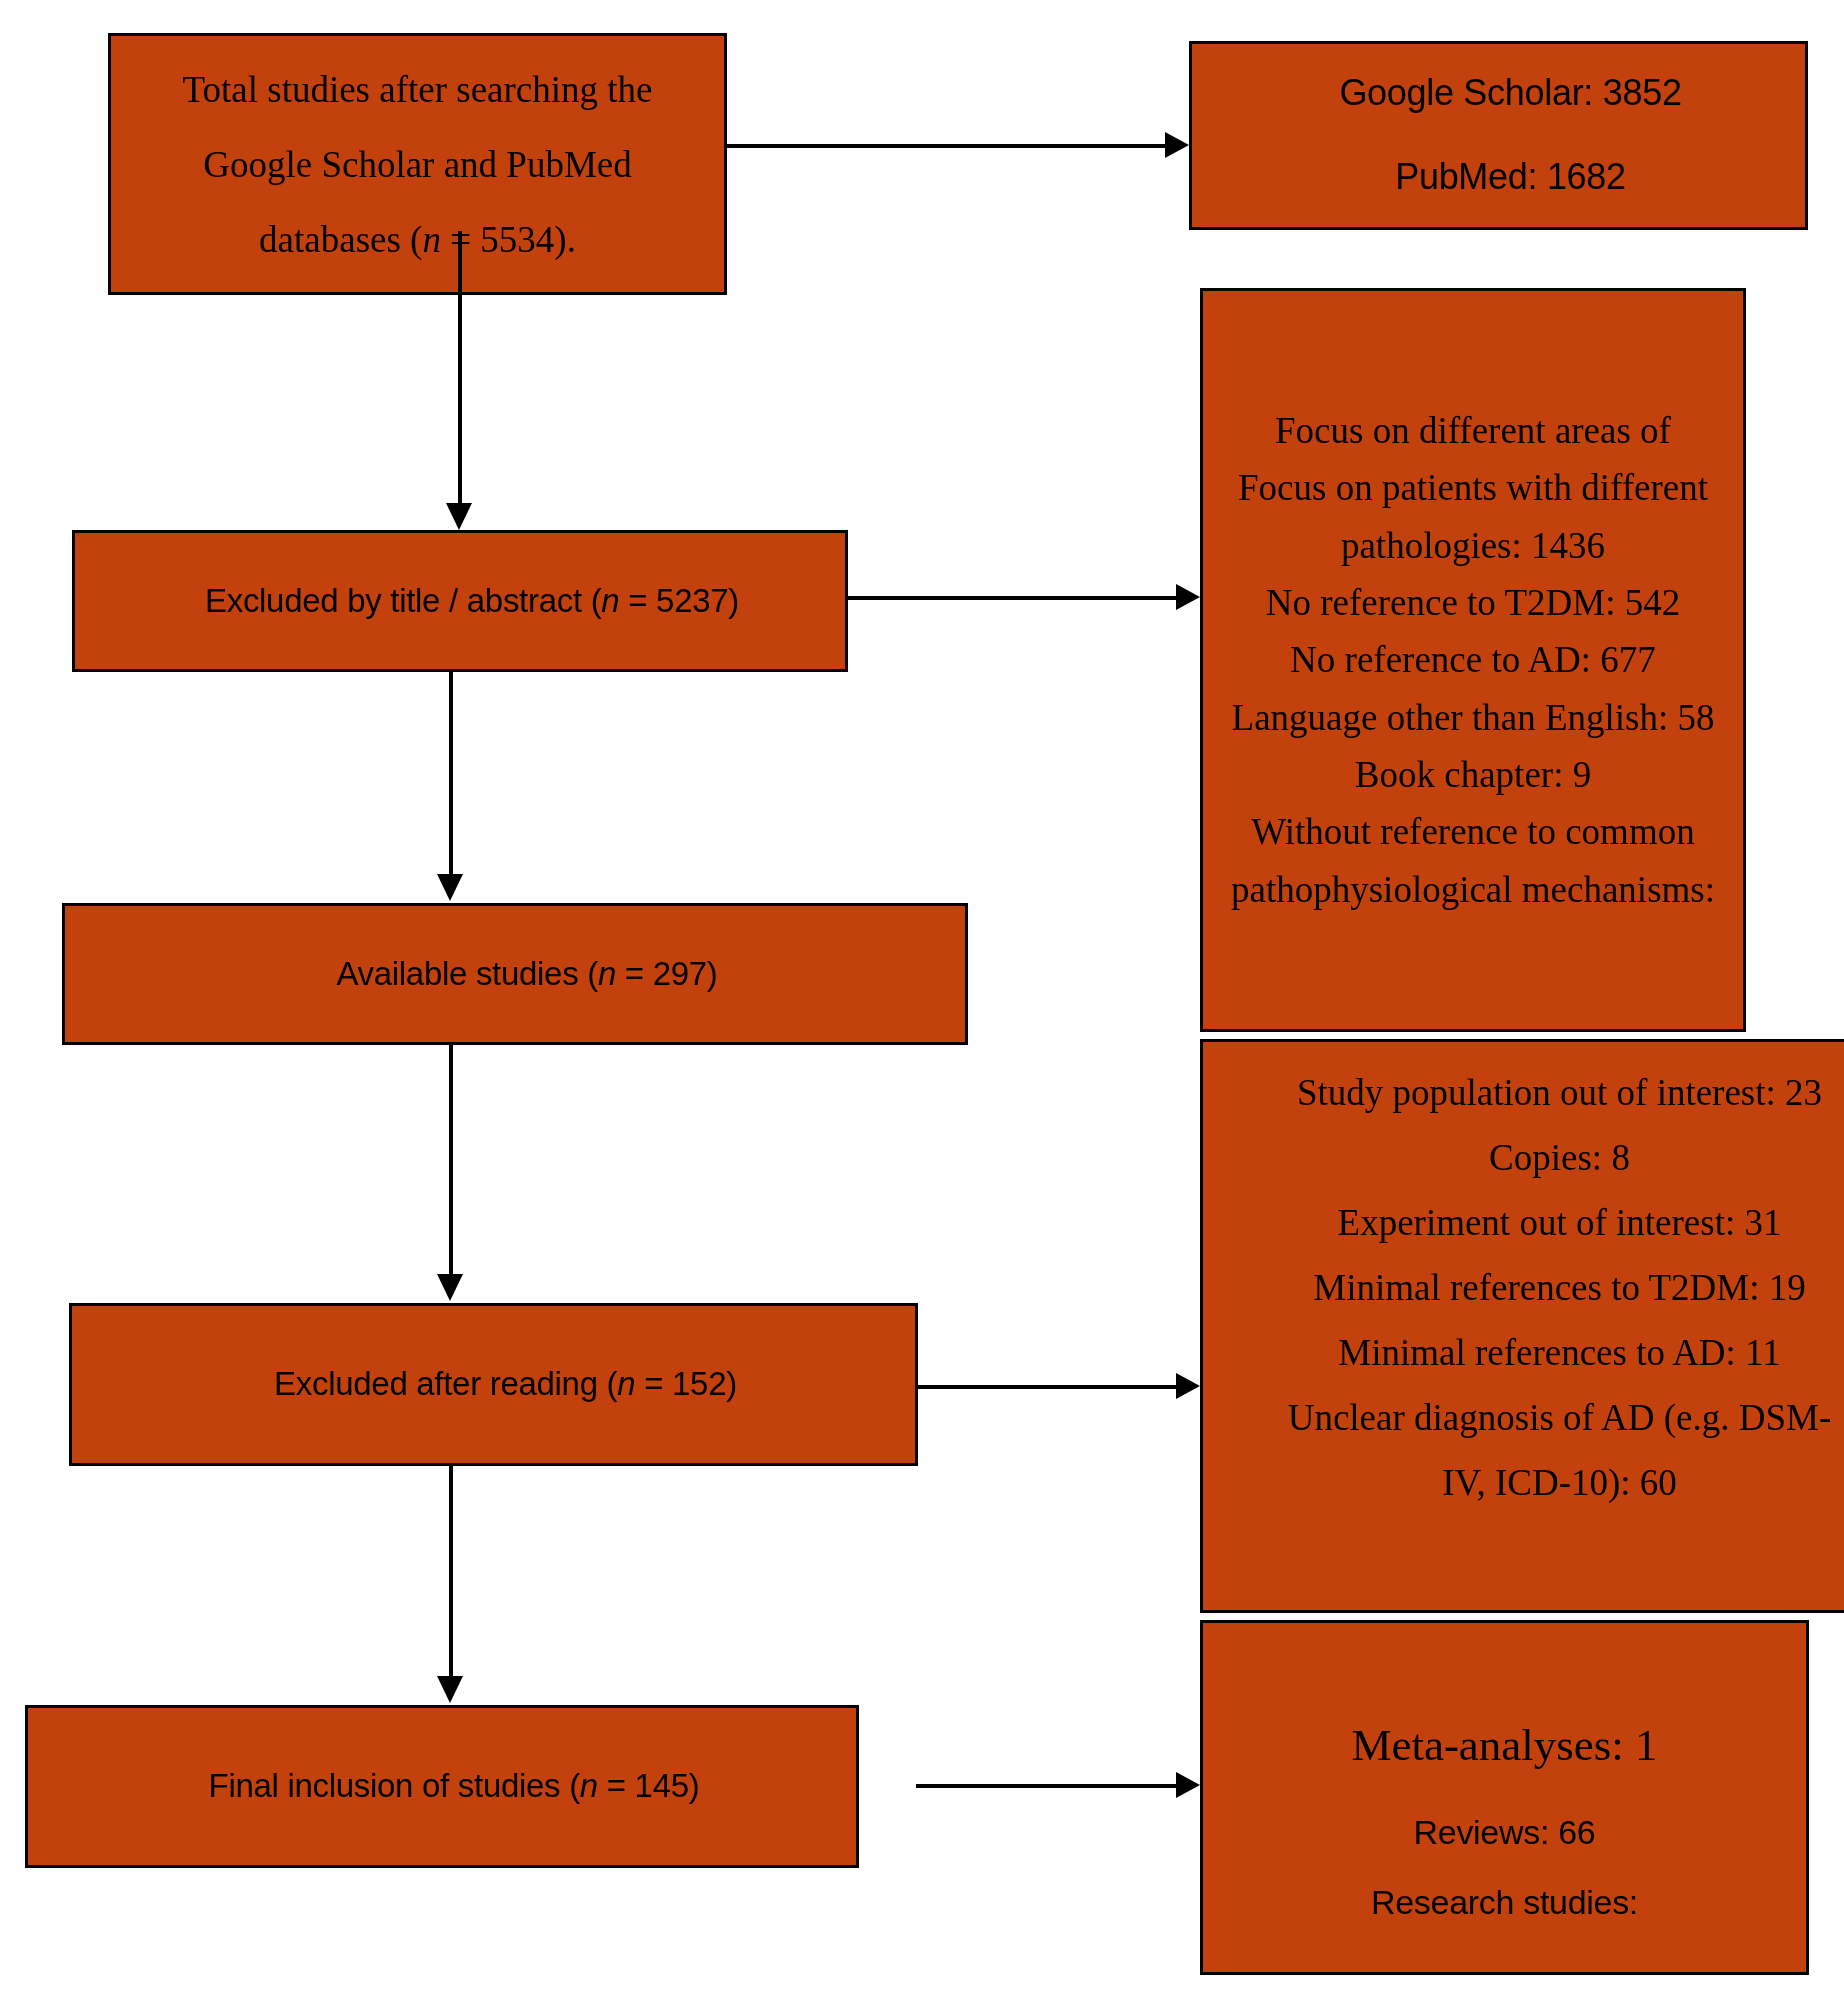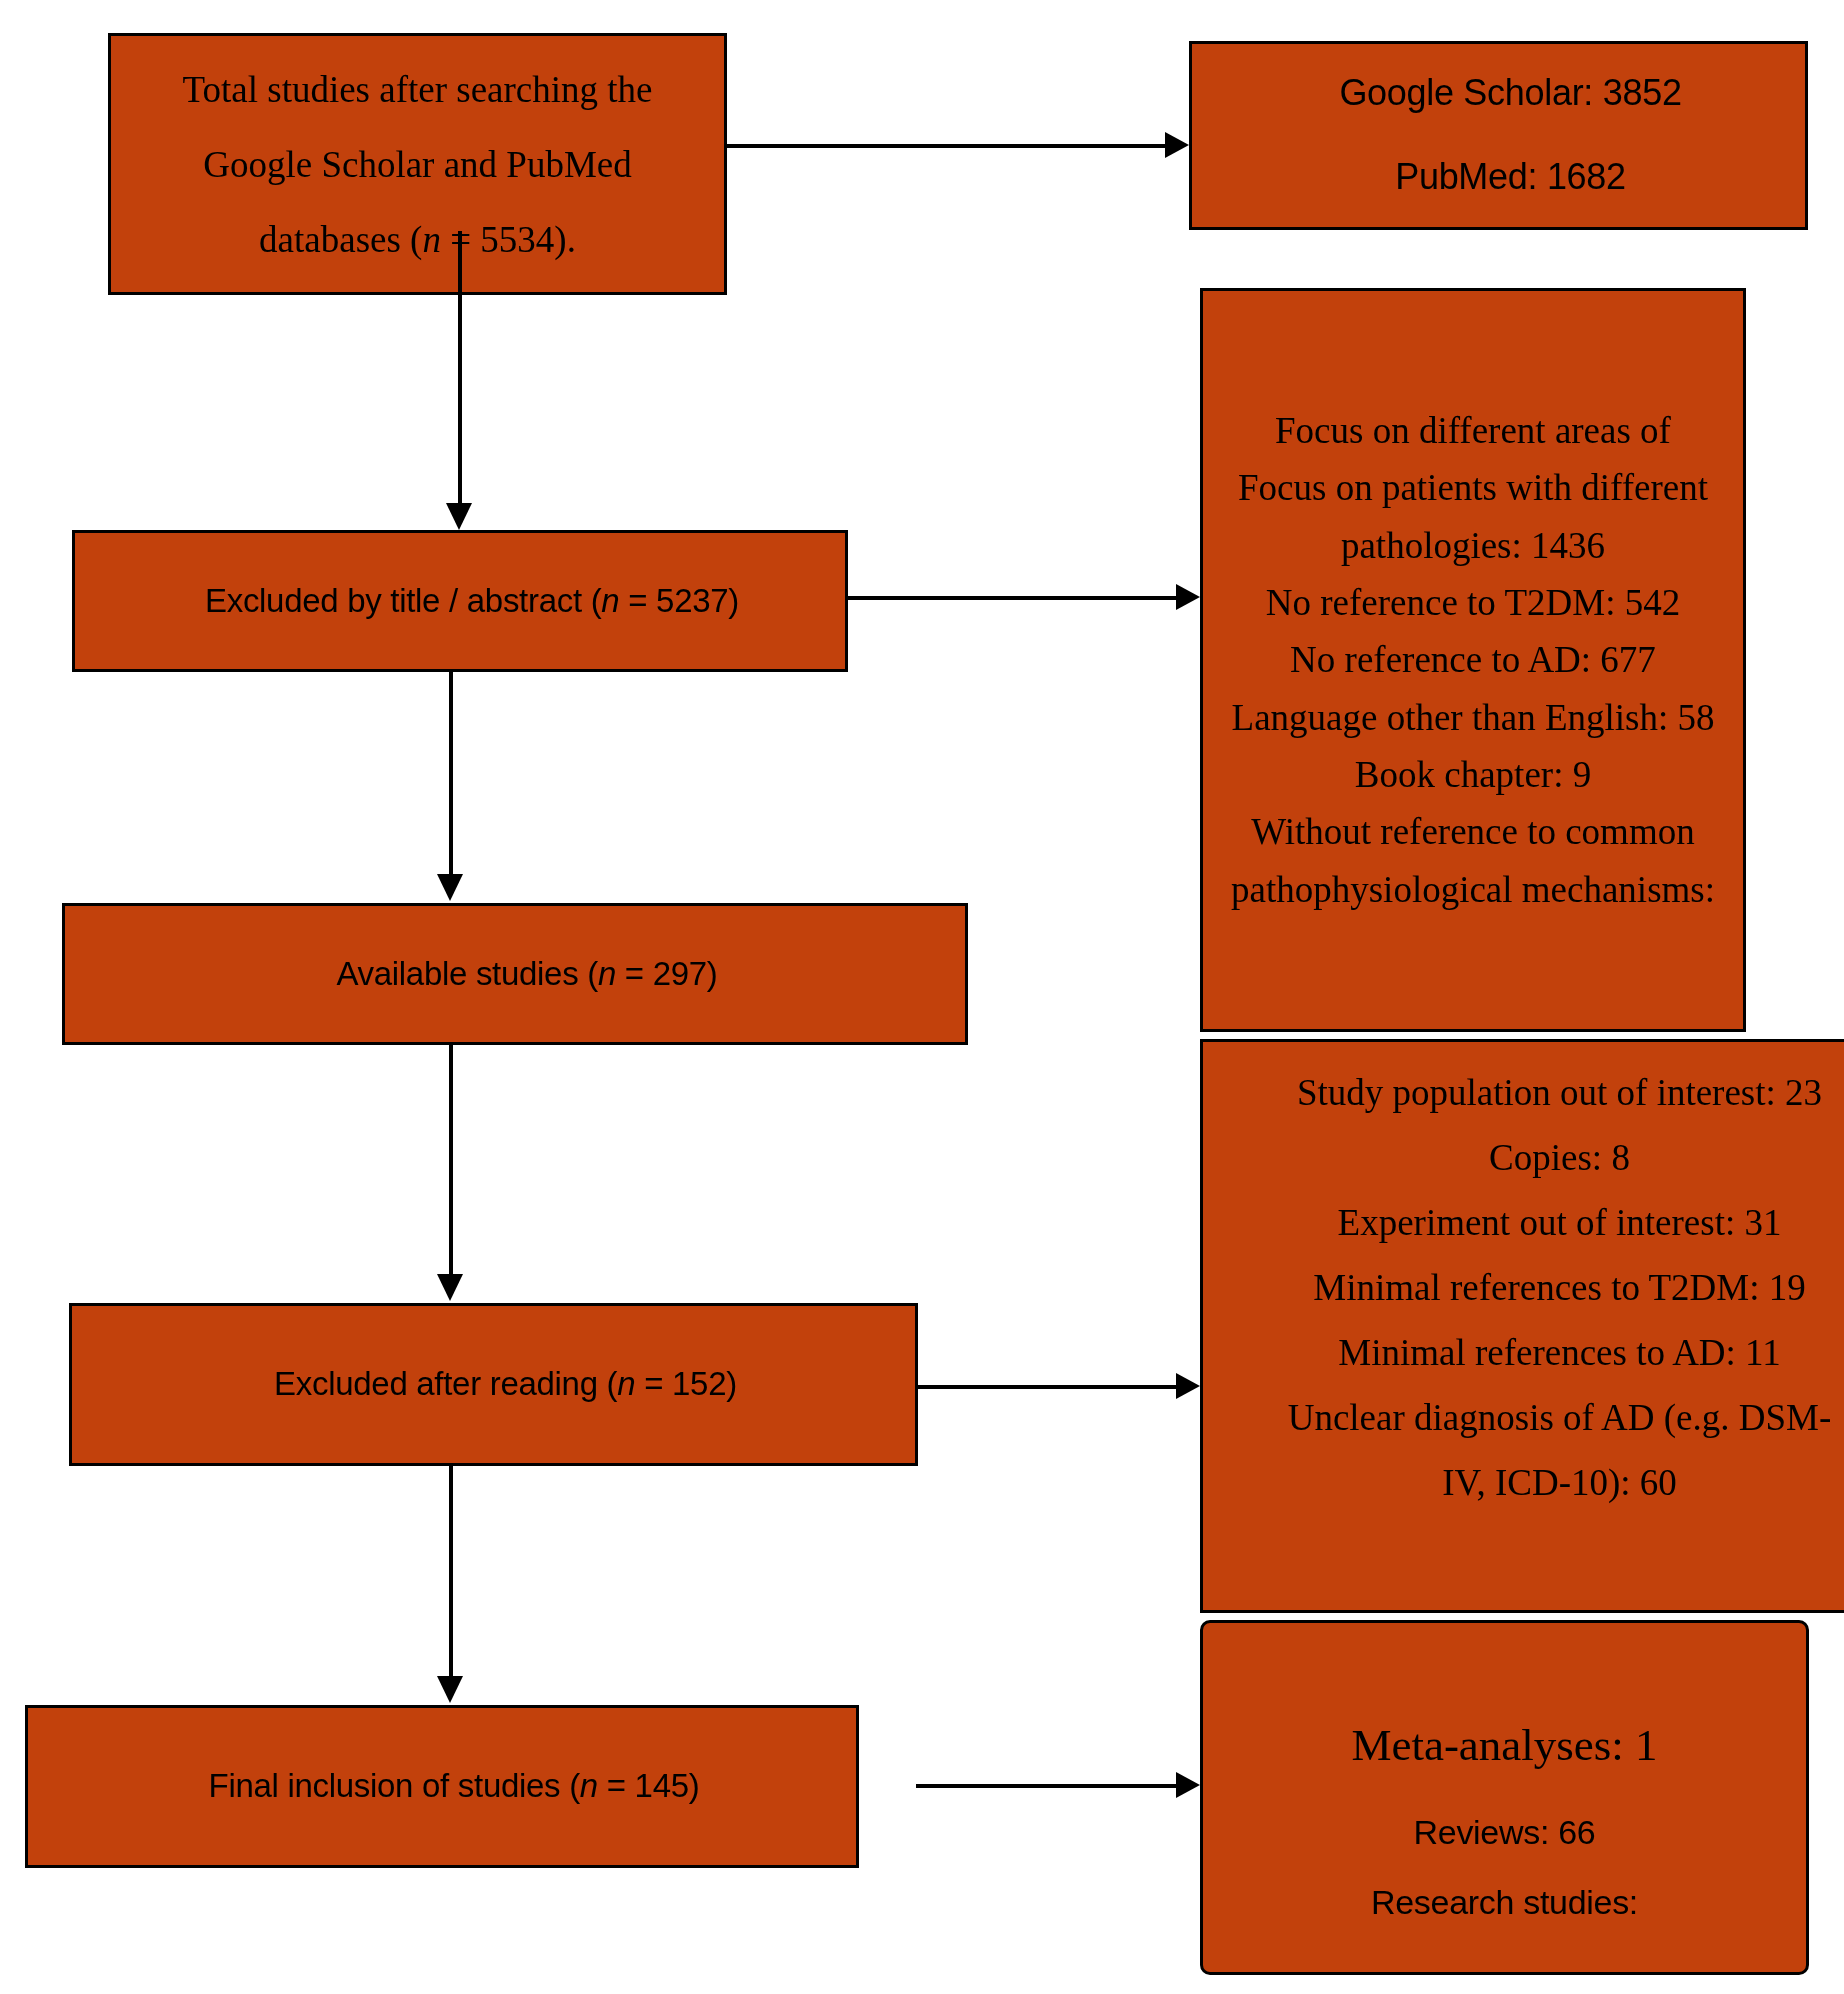--- a/index.html
+++ b/index.html
@@ -142,21 +142,21 @@
     <span style="display:block;height:28px"></span>
     <span class="line">Minimal references to T2DM: 19</span>
     <span style="display:block;height:28px"></span>
     <span class="line">Minimal references to AD: 11</span>
     <span style="display:block;height:28px"></span>
     <span class="line">Unclear diagnosis of AD (e.g. DSM-</span>
     <span style="display:block;height:28px"></span>
     <span class="line">IV, ICD-10): 60</span>
   </div>
 
-  <div class="box" style="left:1200px; top:1620px; width:609px; height:355px; justify-content:flex-start; padding-top:100px; color:#000;border-radius:10px;">
+  <div class="box" style="left:1200px; top:1620px; width:609px; height:355px; justify-content:flex-start; padding-top:100px; color:#000;">
     <span class="line line-serif" style="font-size:45px; line-height:1.0;">Meta-analyses: 1</span>
     <span style="display:block;height:47px"></span>
     <span class="line line-sans" style="font-size:34px; line-height:1.0; letter-spacing:-0.3px;">Reviews: 66</span>
     <span style="display:block;height:36px"></span>
     <span class="line line-sans" style="font-size:34px; line-height:1.0; letter-spacing:-0.3px;">Research studies:</span>
   </div>
 
   <div class="hline" style="left:727px; top:144px; width:440px;"></div>
   <div class="arrow-right" style="left:1165px; top:132px;"></div>
 

